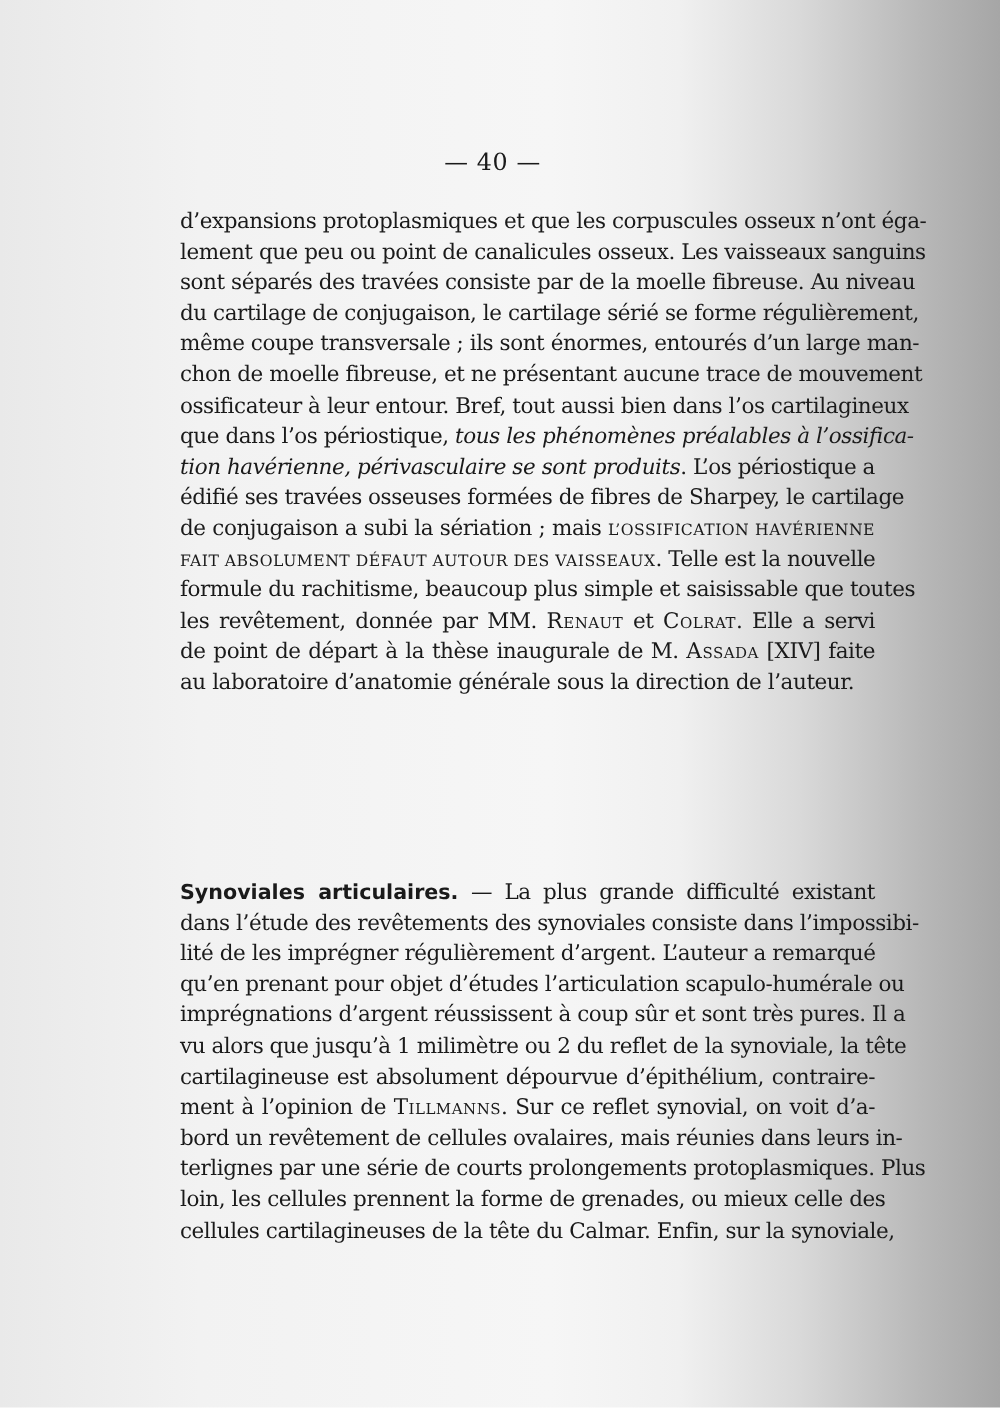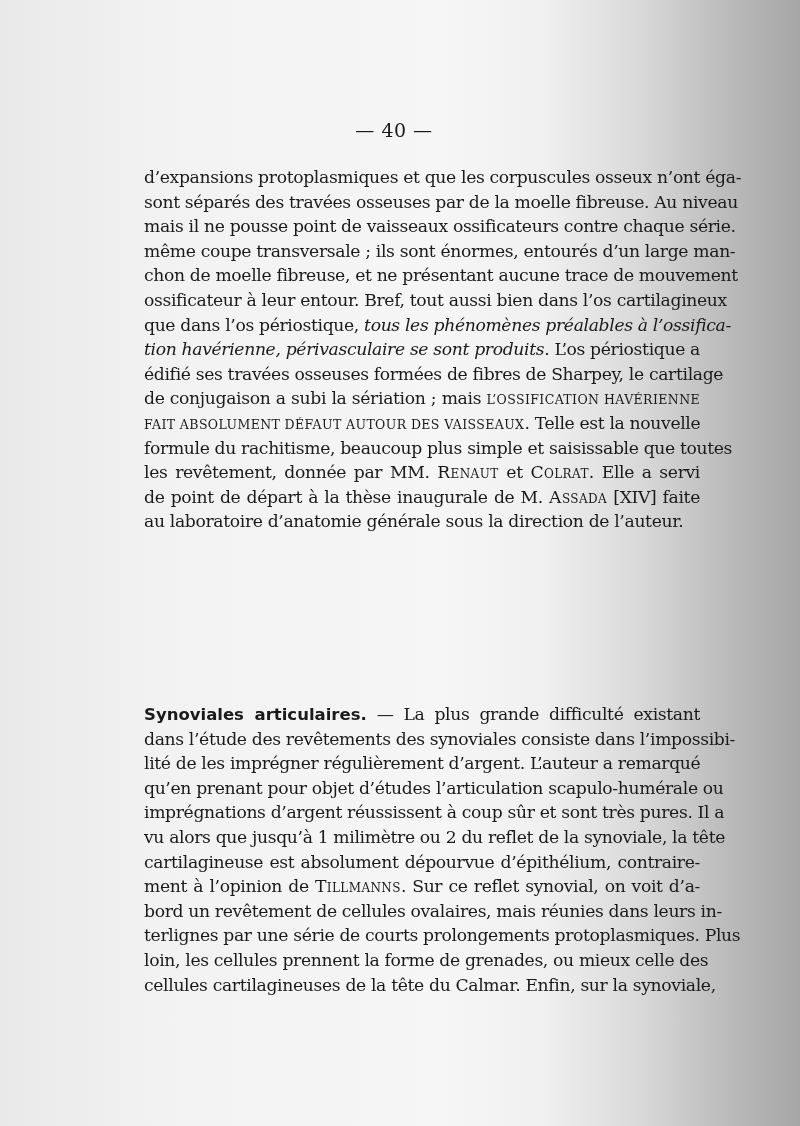--- a/index.html
+++ b/index.html
@@ -32,22 +32,23 @@
     .sc-small { font-size: 12.5px; letter-spacing: 0.4px; text-transform: uppercase; }
     .heading-run { font-family: "DejaVu Sans", "Liberation Sans", sans-serif; font-weight: bold; font-size: 16.5px; letter-spacing: 0px; }
   </style>
 </head>
 <body>
 
 <div class="page-number">— 40 —</div>
 
 <div class="text-block block-1">
   <span class="line">d’expansions protoplasmiques et que les corpuscules osseux n’ont éga-</span>
-  <span class="line">sont séparés des travées osseuses par de la moelle fibreuse. Au niveau</span>
-  <span class="line">mais il ne pousse point de vaisseaux ossificateurs contre chaque série.</span>
+  <span class="line">lement que peu ou point de canalicules osseux. Les vaisseaux sanguins</span>
+  <span class="line">sont séparés des travées consiste par de la moelle fibreuse. Au niveau</span>
+  <span class="line">du cartilage de conjugaison, le cartilage sérié se forme régulièrement,</span>
   <span class="line">même coupe transversale ; ils sont énormes, entourés d’un large man-</span>
   <span class="line">chon de moelle fibreuse, et ne présentant aucune trace de mouvement</span>
   <span class="line">ossificateur à leur entour. Bref, tout aussi bien dans l’os cartilagineux</span>
   <span class="line"><span>que dans l’os périostique, </span><span class="it">tous les phénomènes préalables à l’ossifica-</span></span>
   <span class="line"><span class="it">tion havérienne, périvasculaire se sont produits</span><span>. L’os périostique a</span></span>
   <span class="line">édifié ses travées osseuses formées de fibres de Sharpey, le cartilage</span>
   <span class="line"><span>de conjugaison a subi la sériation ; mais </span><span class="sc-small">l’ossification havérienne</span></span>
   <span class="line"><span class="sc-small">fait absolument défaut autour des vaisseaux</span><span>. Telle est la nouvelle</span></span>
   <span class="line">formule du rachitisme, beaucoup plus simple et saisissable que toutes</span>
   <span class="line"><span>les revêtement, donnée par MM. </span><span class="sc">Renaut</span><span> et </span><span class="sc">Colrat</span><span>. Elle a servi</span></span>

